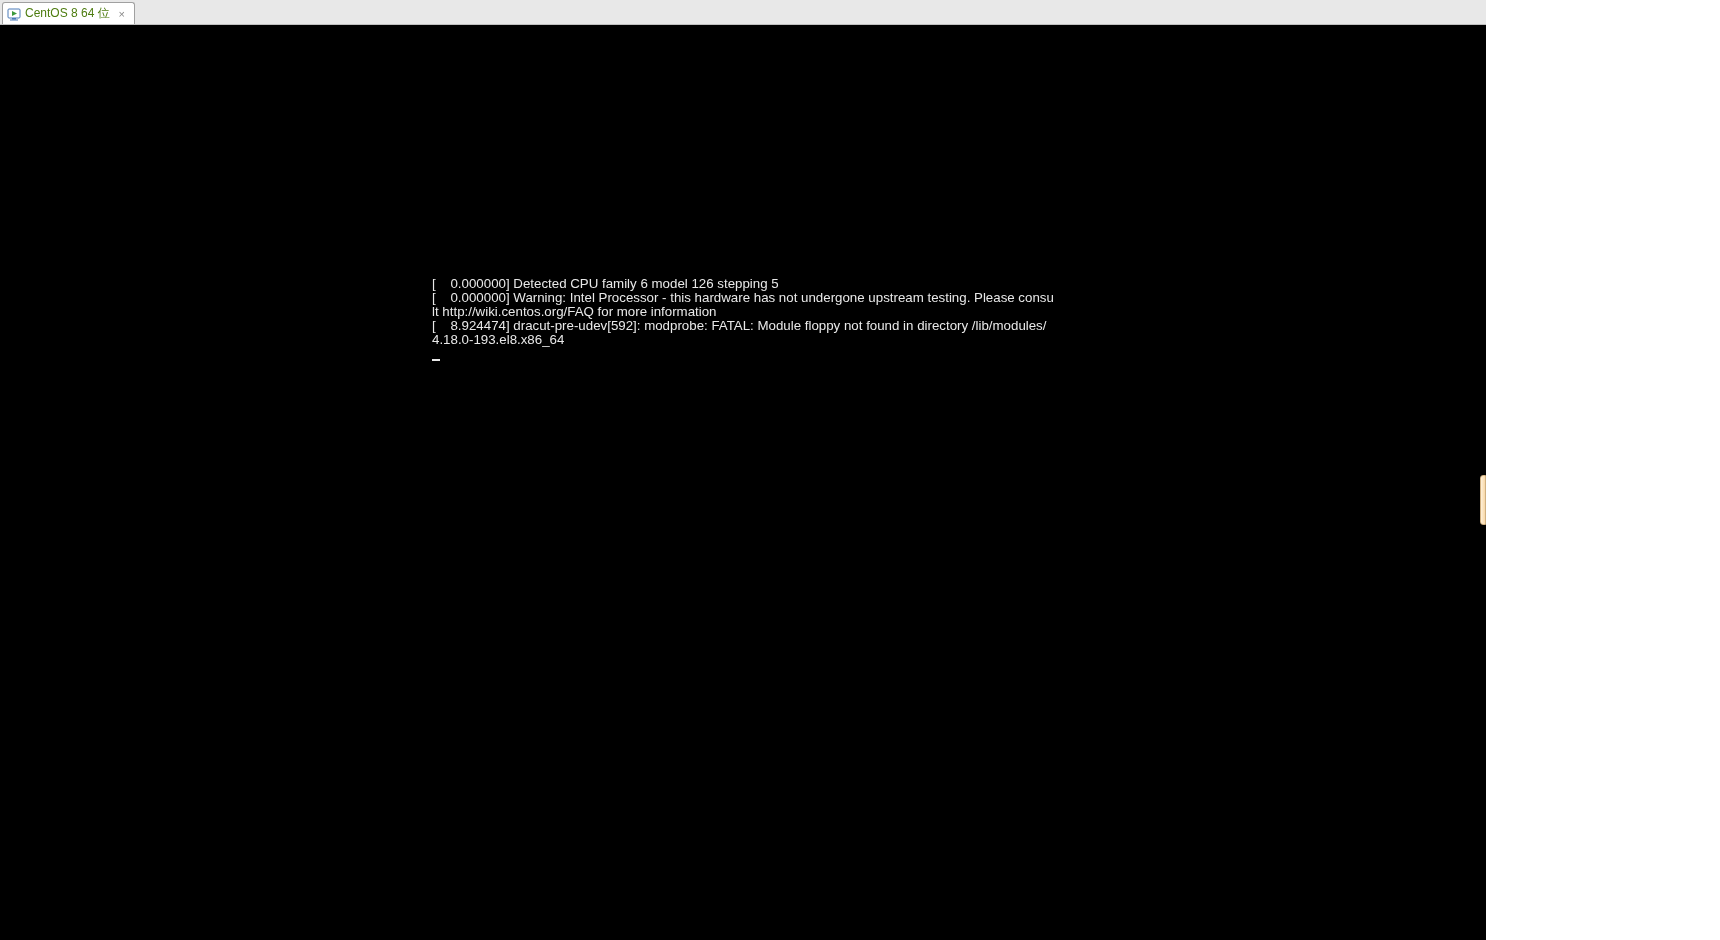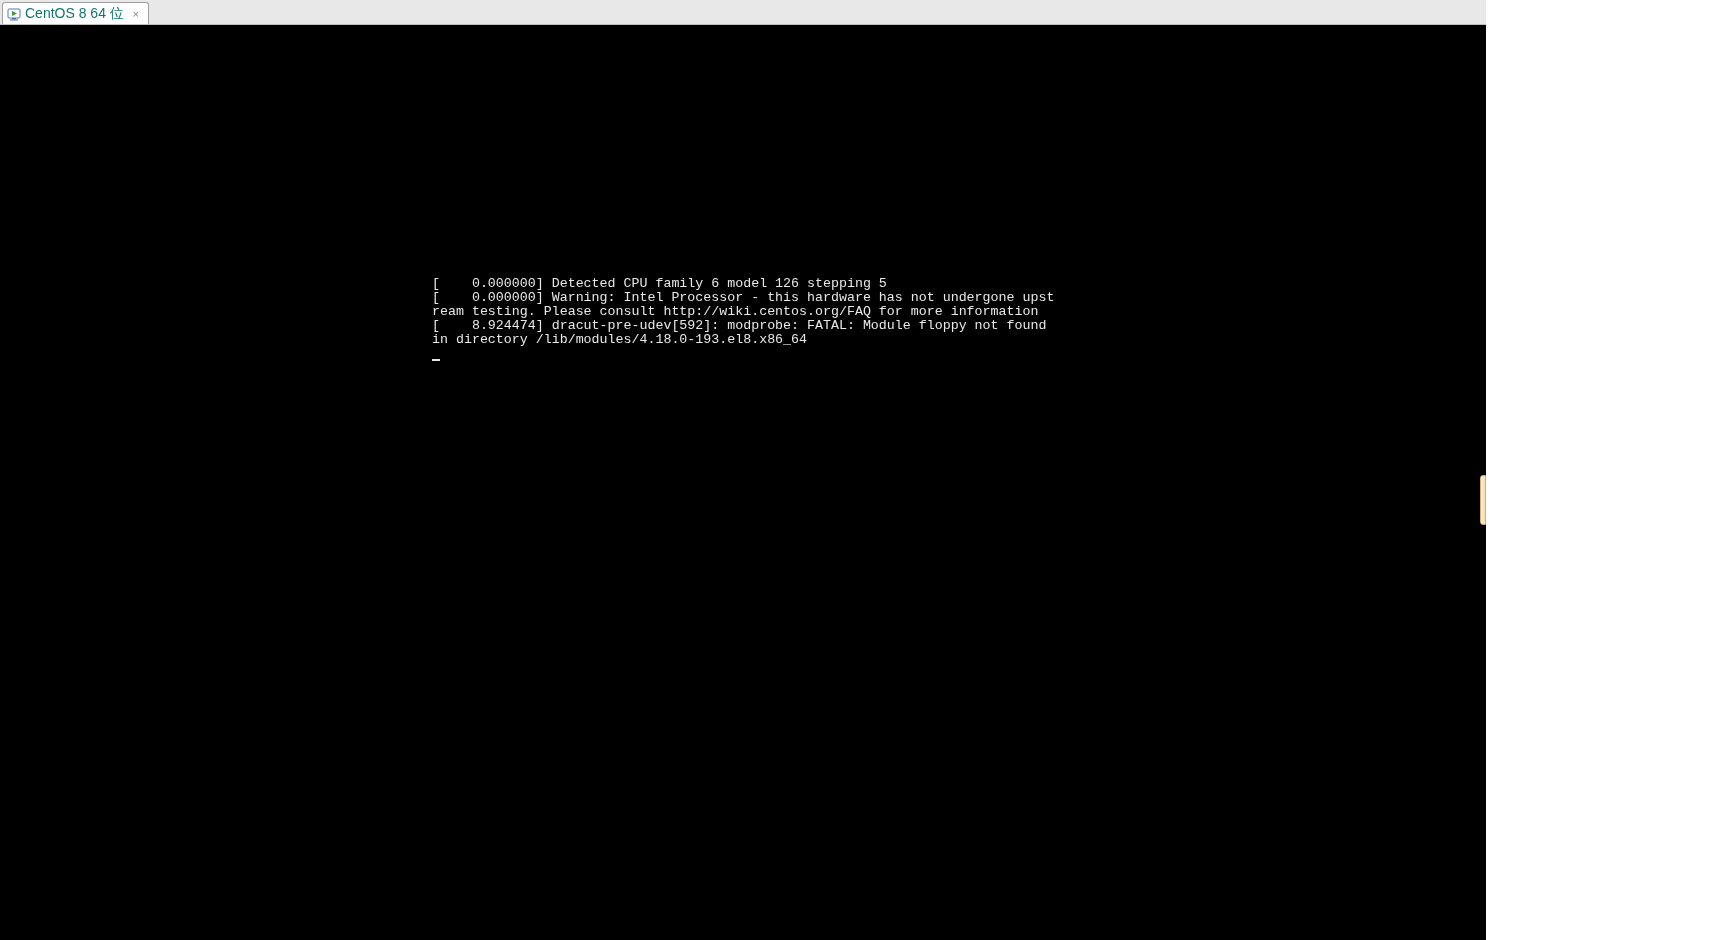--- a/index.html
+++ b/index.html
@@ -41,22 +41,22 @@
       height: 14px;
       display: inline-flex;
       align-items: center;
       justify-content: center;
     }
     .tab-icon svg {
       width: 14px;
       height: 14px;
     }
     .tab-label {
-      color: #0f766e;
-      font-size: 14px;
+      color: #4d7c0f;
+      font-size: 12px;
       white-space: nowrap;
     }
     .tab-close {
       width: 12px;
       height: 12px;
       display: inline-flex;
       align-items: center;
       justify-content: center;
       color: #888;
       font-size: 11px;
@@ -69,21 +69,21 @@
       left: 0px;
       width: 1486px;
       height: 915px;
       background: #000000;
     }
     .console-text {
       position: absolute;
       top: 252px;
       left: 432px;
       width: 624px;
-      font-family: Liberation Mono, monospace;
+      font-family: Liberation Sans, sans-serif;
       font-size: 13.3px;
       line-height: 14px;
       color: #e8e8e8;
       white-space: pre-wrap;
       word-break: break-all;
     }
     .cursor {
       display: inline-block;
       width: 8px;
       height: 2px;

